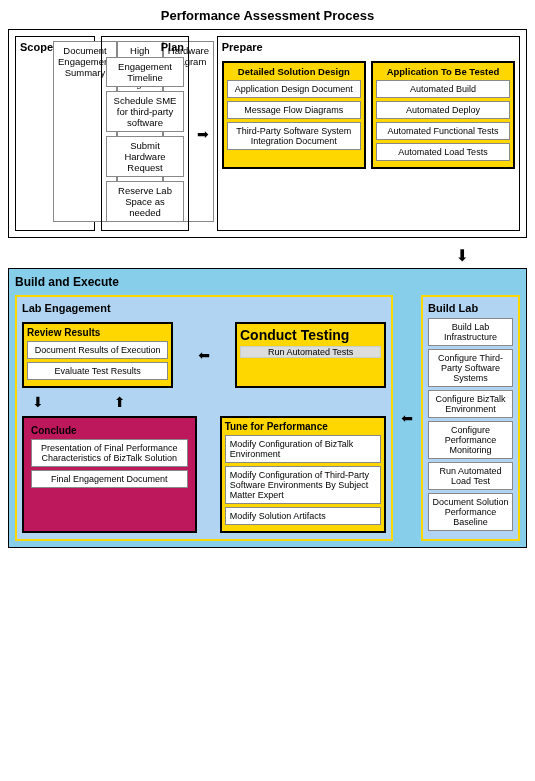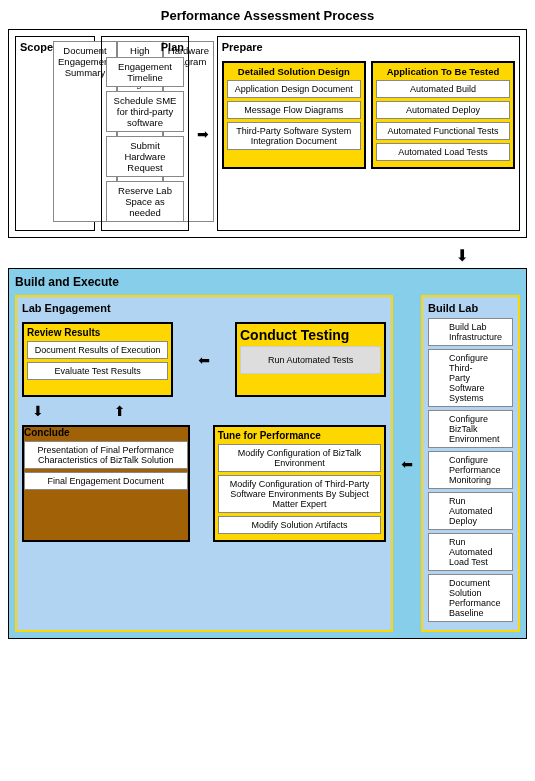--- a/index.html
+++ b/index.html
@@ -188,30 +188,30 @@
       padding: 3px;
     }
     .conduct-testing-title {
       font-size: 14px;
       font-weight: bold;
       margin-bottom: 3px;
     }
     .ct-item {
       border: 1px solid #ccc;
       background: #ddd;
-      padding: 8px 4px;
+      padding: 0 4px;
       margin-bottom: 18px;
       font-size: 9px;
       text-align: center;
     }
     
     .conclude {
       border: 2px solid #000;
-      background: #a16207;
-      padding: 0;
+      background: #be185d;
+      padding: 7px;
     }
     .conclude-title {
       font-size: 10px;
       font-weight: bold;
       margin-bottom: 3px;
     }
     .conclude-item {
       border: 1px solid #888;
       background: #fff;
       padding: 3px 4px;
@@ -230,43 +230,43 @@
       font-size: 10px;
       font-weight: bold;
       margin-bottom: 3px;
     }
     .tune-item {
       border: 1px solid #888;
       background: #fff;
       padding: 3px 4px;
       margin-bottom: 3px;
       font-size: 9px;
-      text-align: center;
     }
     
     .build-lab {
       width: 99px;
       border: 2px solid #FFD700;
       background: #B0D4F1;
       padding: 5px;
       display: flex;
       flex-direction: column;
     }
     .build-lab-title {
       font-size: 11px;
       font-weight: bold;
       margin-bottom: 4px;
       text-align: left;
     }
     .bl-item {
       border: 1px solid #888;
       background: #fff;
-      padding: 3px 20px;
-      margin-bottom: 3px;
-      font-size: 9px;
+      padding: 3px 3px;
+      margin-bottom: 3px;
+      font-size: 9px;
+      text-align: center;
     }
     
     .arrow-right {
       display: inline-block;
       font-size: 14px;
     }
     .between-arrows {
       display: flex;
       align-items: center;
       justify-content: center;
@@ -377,19 +377,18 @@
     <div class="between-arrows">
       <span style="font-size:14px;">⬅</span>
     </div>
 
     <div class="build-lab">
       <div class="build-lab-title">Build Lab</div>
       <div class="bl-item">Build Lab Infrastructure</div>
       <div class="bl-item">Configure Third-Party Software Systems</div>
       <div class="bl-item">Configure BizTalk Environment</div>
       <div class="bl-item">Configure Performance Monitoring</div>
-      <div class="bl-item">Run Automated Deploy</div>
       <div class="bl-item">Run Automated Load Test</div>
       <div class="bl-item">Document Solution Performance Baseline</div>
     </div>
 
   </div>
 </div>
 
 </body></html>

